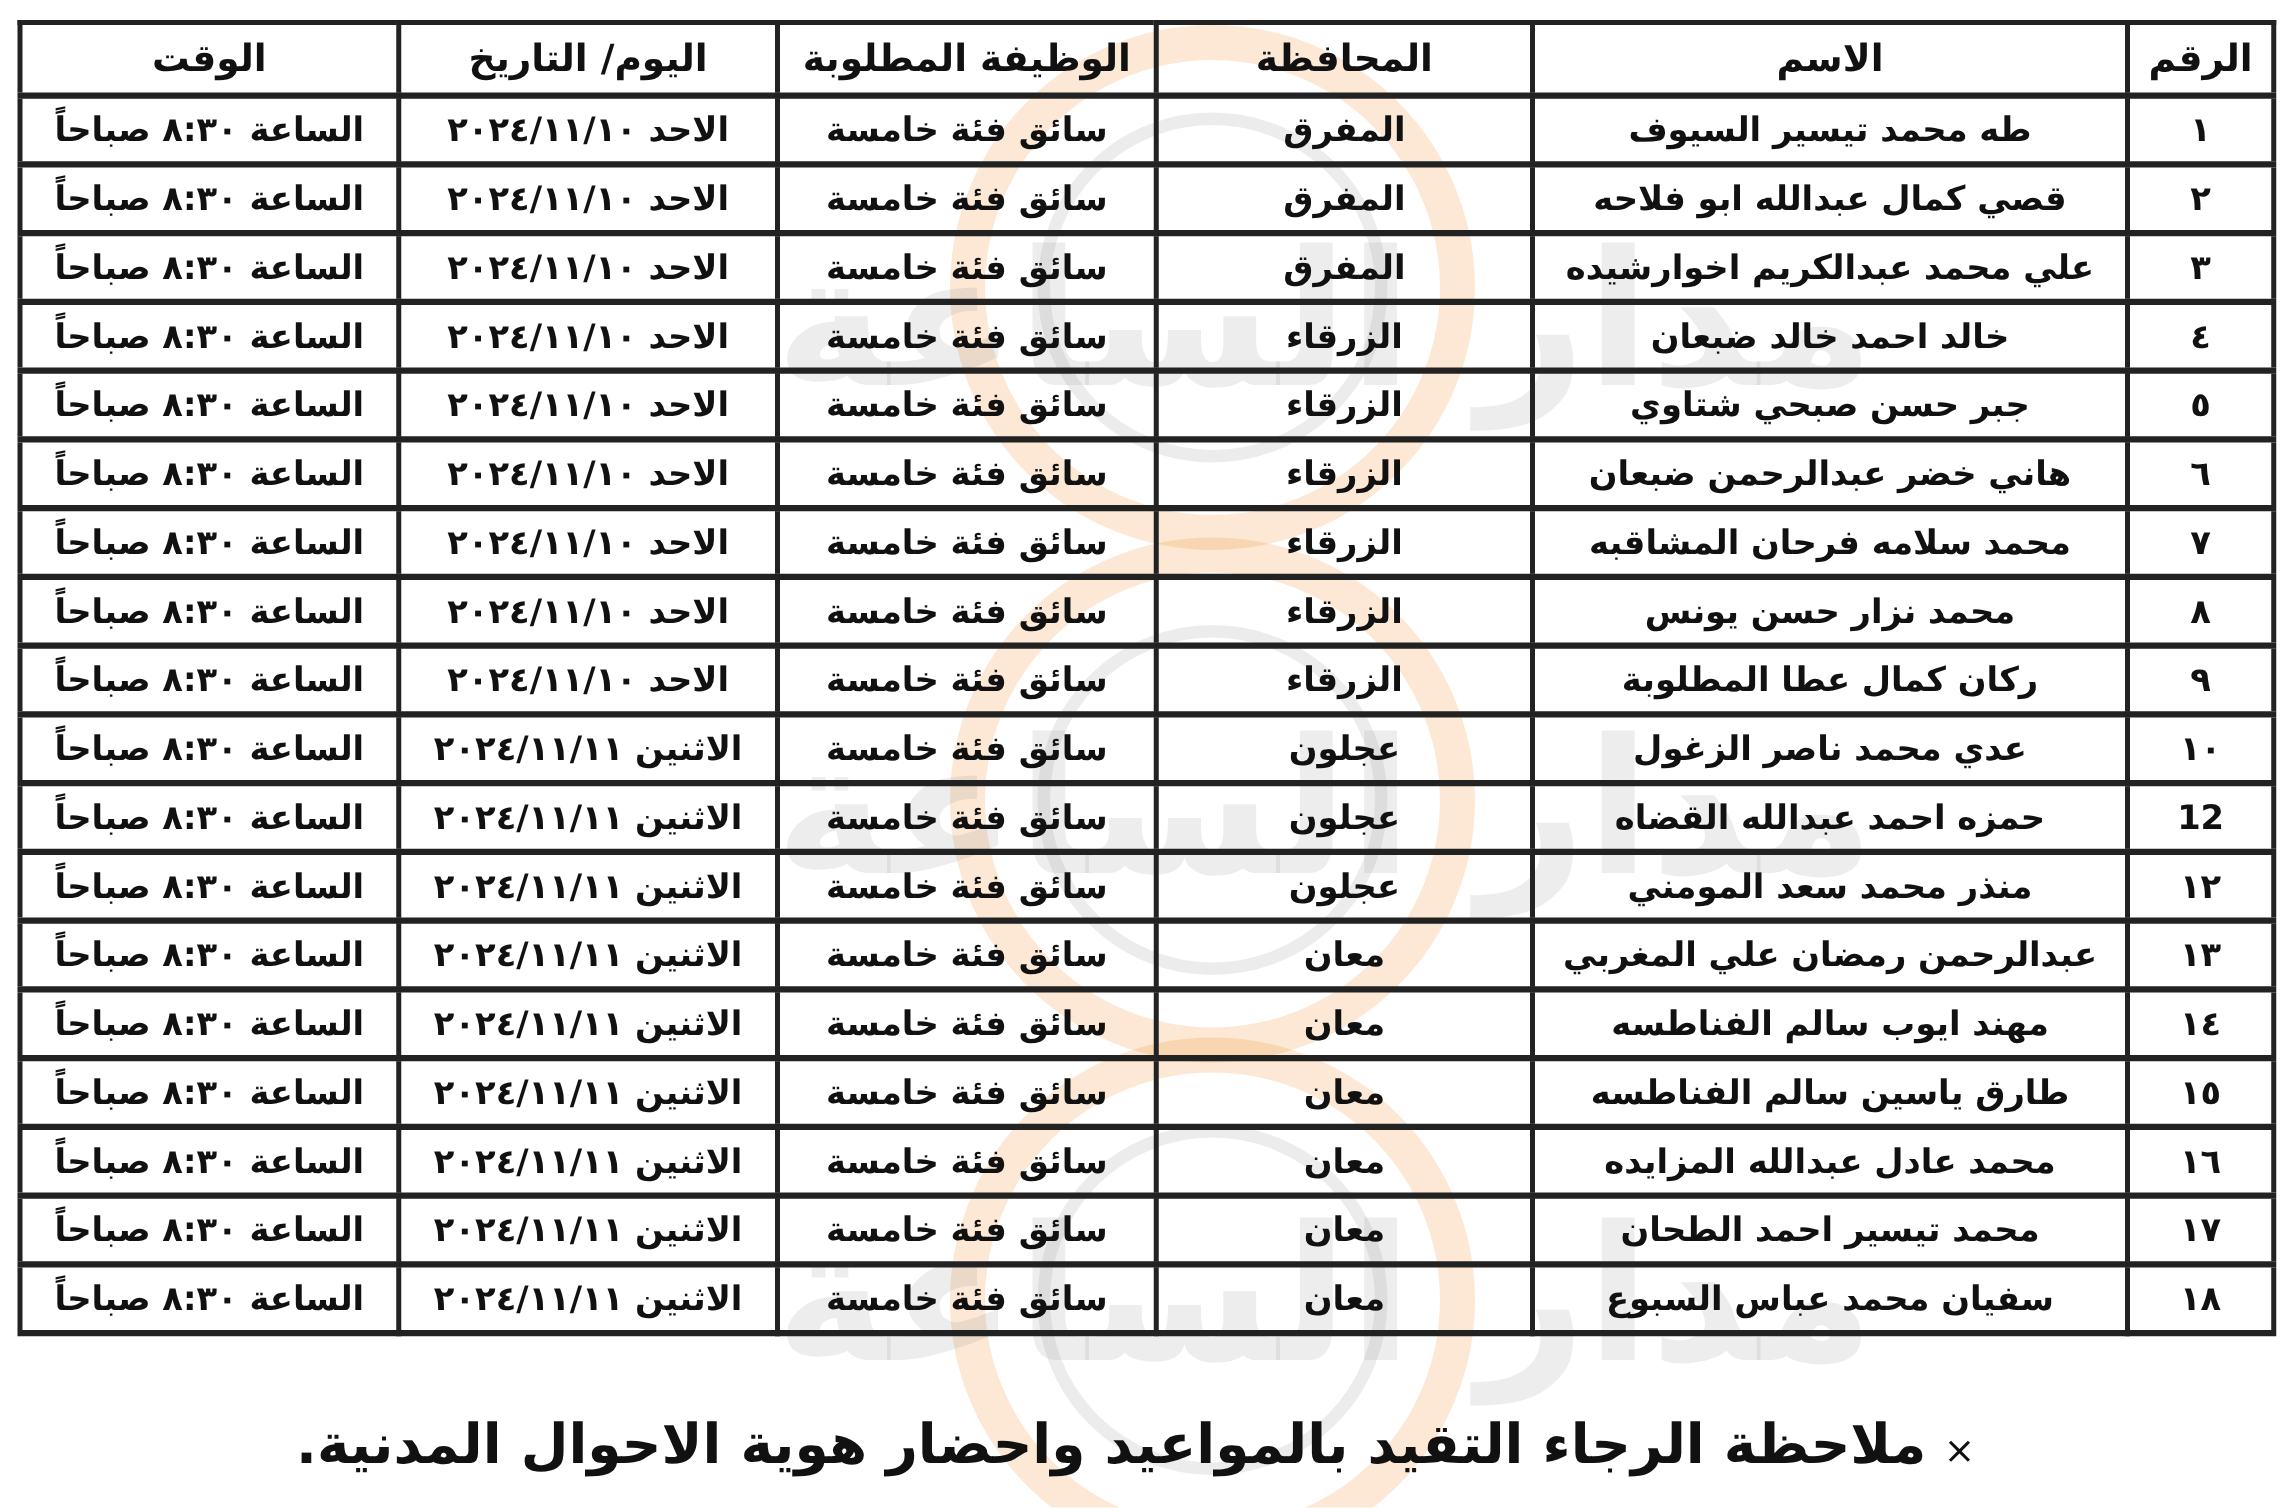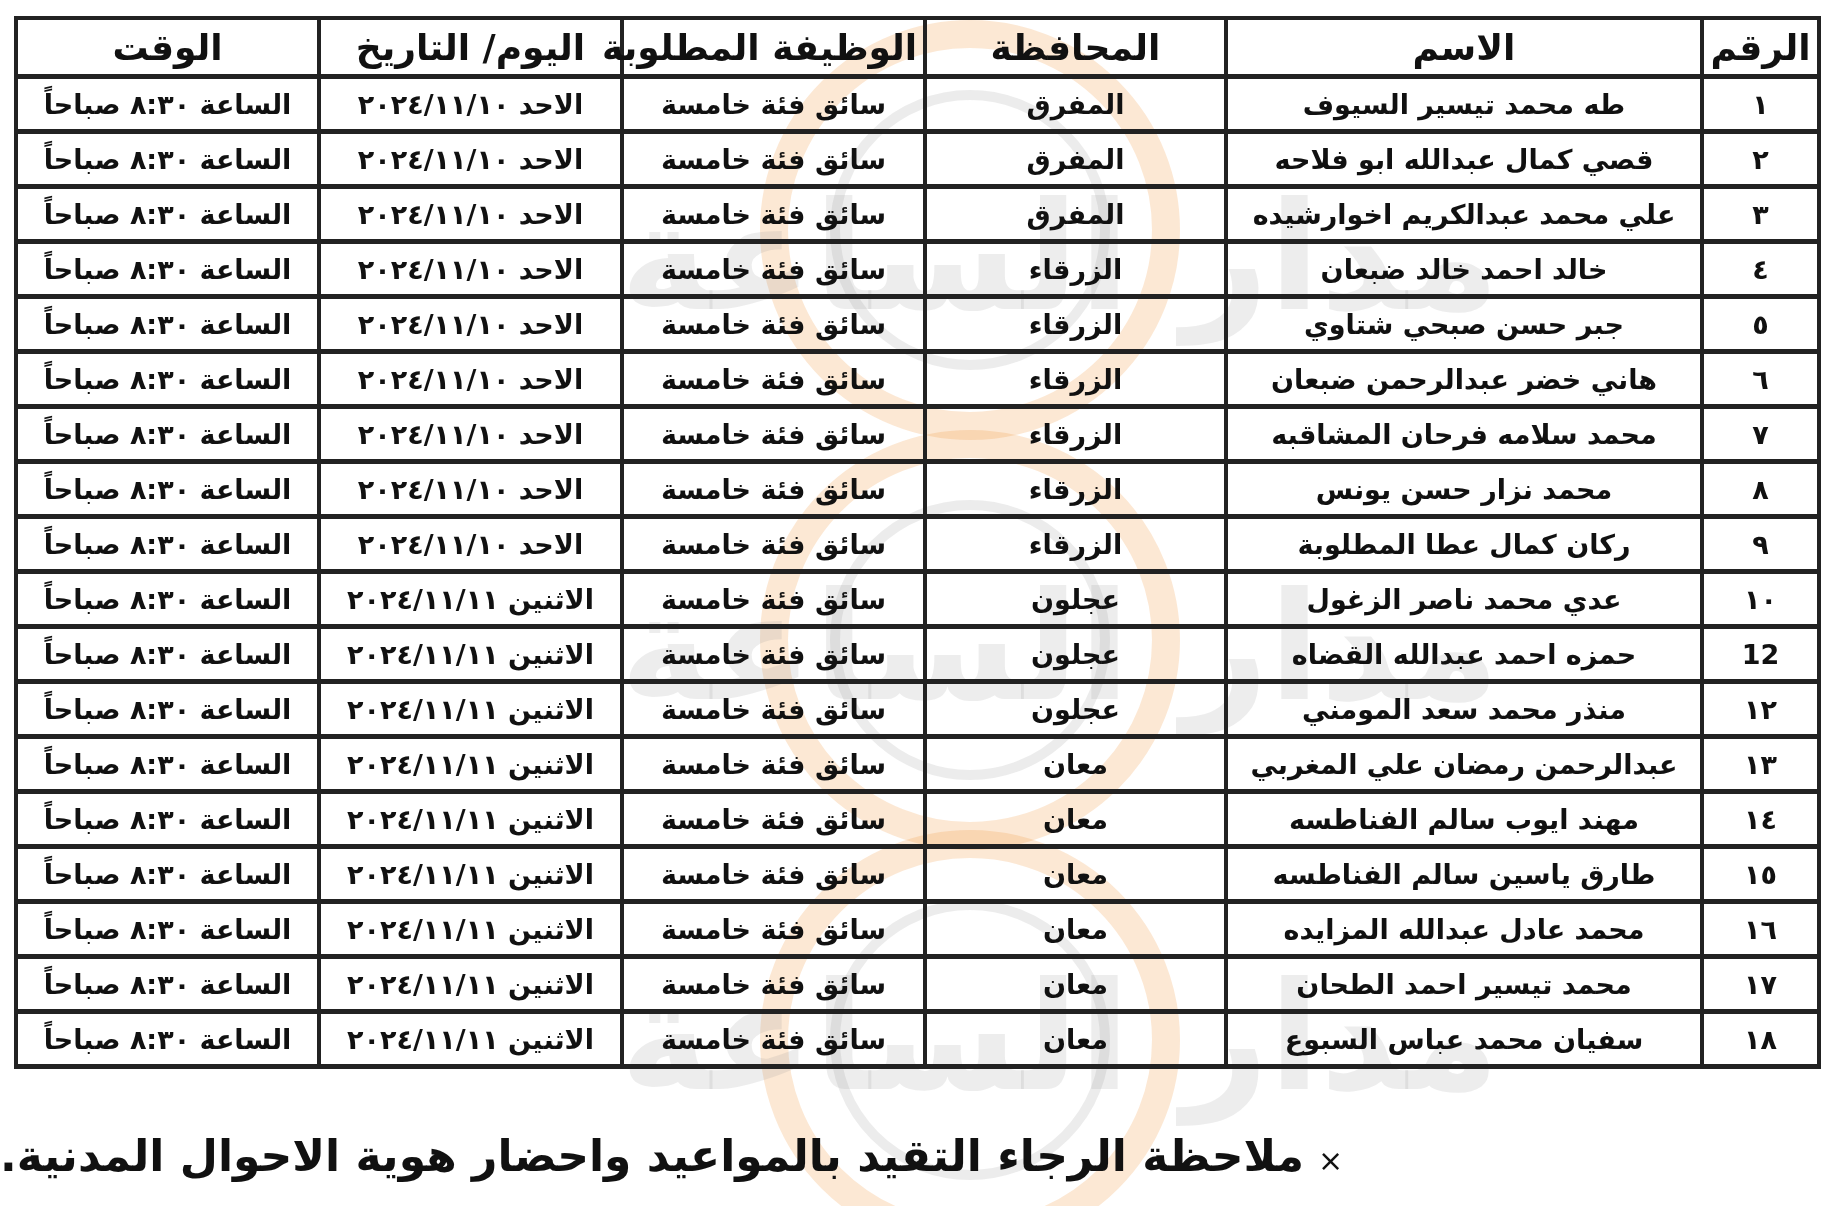--- a/index.html
+++ b/index.html
@@ -13,23 +13,23 @@
   .wm-text { position:absolute; color:rgba(140,140,140,0.16); font-weight:bold;
              font-family:"DejaVu Sans", sans-serif; white-space:nowrap; }
   table.sched { position:absolute; left:14px; top:16px; width:1803px;
                 border-collapse:collapse; z-index:1; direction:rtl; table-layout:fixed; }
   table.sched th, table.sched td {
     border:4px solid #222; height:50px; text-align:center; vertical-align:middle;
     font-size:27px; font-weight:bold; padding:0 6px; white-space:nowrap;
     background:transparent;
   }
   table.sched tr { border-bottom:5px solid #222; }
-  table.sched th { font-size:36px; height:54px; }
+  table.sched th { font-size:30px; height:54px; }
   .note { position:absolute; left:0; top:1130px; width:1831px; direction:rtl;
-          text-align:left; font-size:44px; font-weight:bold; z-index:1;
+          text-align:center; font-size:44px; font-weight:bold; z-index:1;
           padding-right:14px; box-sizing:border-box; letter-spacing:2px; }
   .note .x { font-size:30px; font-weight:normal; margin-left:14px; }
 </style>
 </head>
 <body>
 
 <div class="watermark" style="left:760px;top:20px;width:420px;height:420px;">
   <div class="wm-ring" style="left:0;top:0;width:420px;height:420px;"></div>
   <div class="wm-face" style="left:70px;top:70px;width:280px;height:280px;"></div>
 </div>

